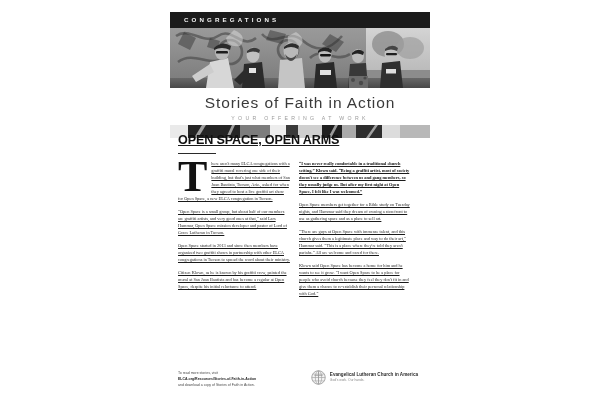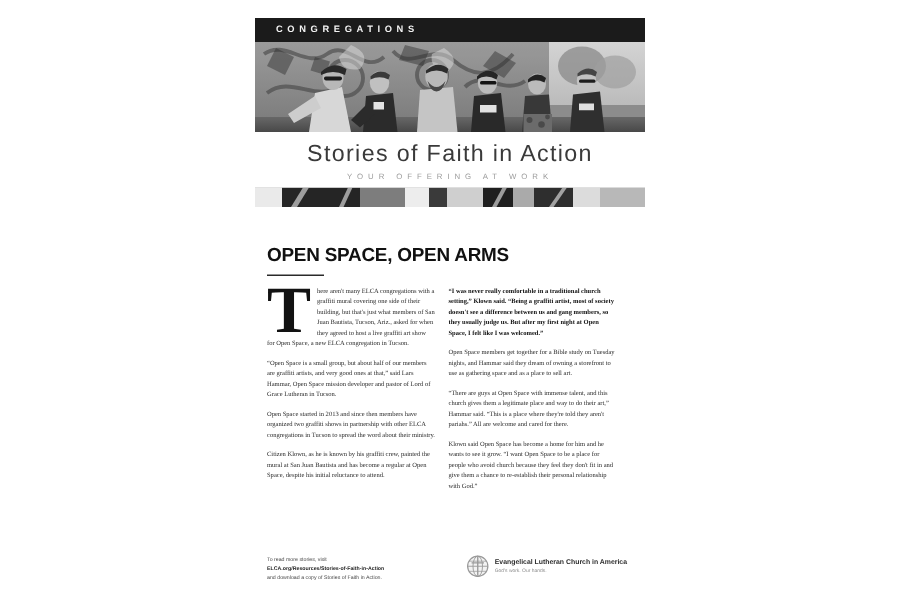--- a/index.html
+++ b/index.html
@@ -45,21 +45,21 @@
     font-family:"Liberation Sans", sans-serif;
     font-size:5.2px;font-weight:400;letter-spacing:3.3px;
     color:#9b9b9b;margin-top:5px;line-height:1;white-space:nowrap;
   }
 
   
   .photo-strip{position:relative;width:260px;height:13px;overflow:hidden;background:#c8c8c8;}
   .photo-strip .ph-svg{display:block;width:260px;height:13px;}
 
   
-  .article{position:absolute;left:178px;top:164px;width:240px;}
+  .article{position:absolute;left:178px;top:134px;width:240px;text-decoration:underline;}
   .headline{
     font-family:"Liberation Sans", sans-serif;
     font-size:12.6px;font-weight:700;letter-spacing:-0.15px;
     color:#111;line-height:1.1;margin:0 0 5px 0;
   }
   .hr-rule{height:1px;background:#2a2a2a;width:38px;margin-bottom:0;}
 
   .cols{display:flex;gap:9px;margin-top:6px;}
   .col{width:112px;}
   .col p{

